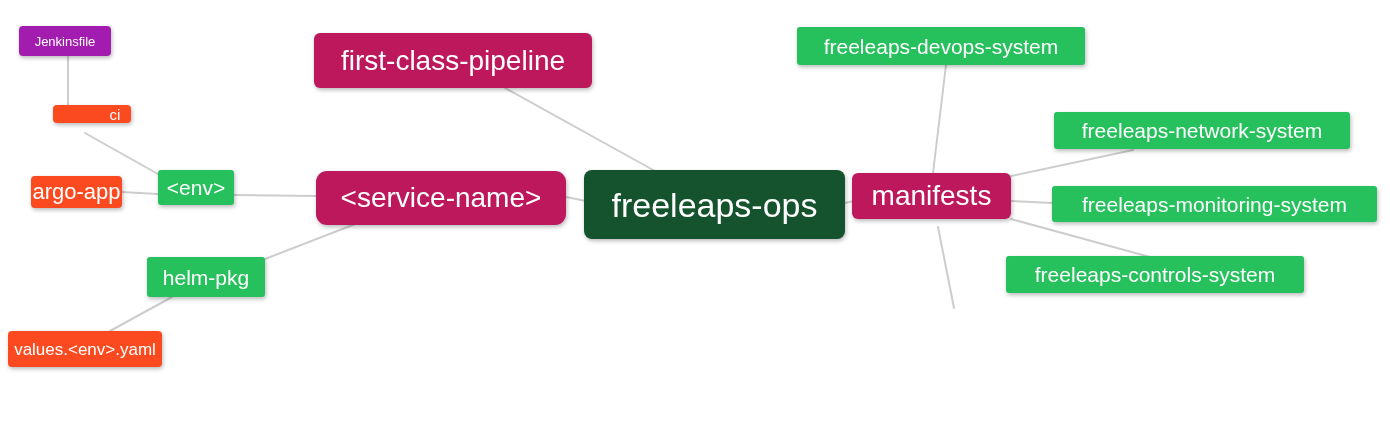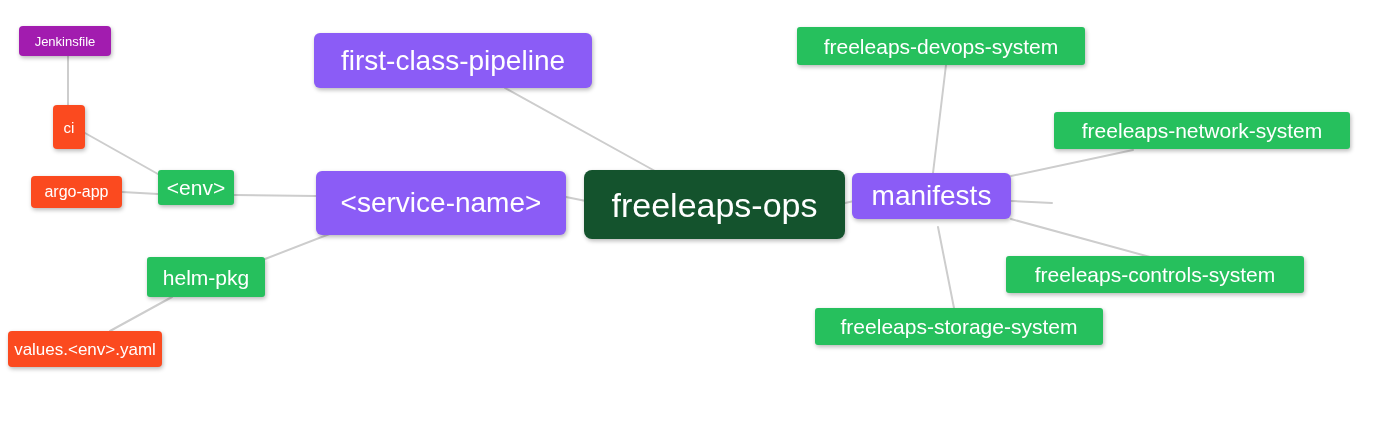--- a/index.html
+++ b/index.html
@@ -15,34 +15,34 @@
   .node{
     position:absolute;
     display:flex;align-items:center;justify-content:center;
     color:#ffffff;white-space:nowrap;
     border-radius:3px;
     box-shadow:1px 2px 4px rgba(0,0,0,.28);
     cursor:pointer;line-height:1;
     user-select:none;
   }
   .bg-dark{background:#14532d;}
-  .bg-blue{background:#8b5cf6;}
+  .bg-blue{background:#be185d;}
   .bg-green{background:#26c05d;}
   .bg-red{background:#fb4a1f;}
   .bg-orange{background:#a21caf;}
 
   
   .n-root       {left:584px;top:170px;width:261px;height:69px;font-size:34px;border-radius:8px;}
   .n-fcp        {left:314px;top:33px; width:278px;height:55px;font-size:28px;border-radius:6px;}
-  .n-service    {left:316px;top:171px;width:250px;height:64px;font-size:28px;border-radius:6px;}
+  .n-service    {left:316px;top:171px;width:250px;height:54px;font-size:28px;border-radius:11px;}
   .n-manifests  {left:852px;top:173px;width:159px;height:46px;font-size:28px;border-radius:6px;}
   .n-env        {left:158px;top:170px;width:76px; height:35px;font-size:21px;}
   .n-helm       {left:147px;top:257px;width:118px;height:40px;font-size:21px;}
-  .n-ci         {left:53px; top:105px;width:32px; height:44px;font-size:15px;border-radius:4px;}
-  .n-argo       {left:31px; top:176px;width:91px; height:32px;font-size:16px;border-radius:4px;}
+  .n-ci         {left:53px; top:105px;width:32px; height:18px;font-size:15px;border-radius:4px;padding-left:46px;}
+  .n-argo       {left:31px; top:176px;width:91px; height:32px;font-size:22px;border-radius:4px;}
   .n-values     {left:8px;  top:331px;width:154px;height:36px;font-size:17px;border-radius:4px;}
   .n-jenkinsfile{left:19px; top:26px; width:92px; height:30px;font-size:13px;border-radius:4px;}
   .n-devops     {left:797px; top:27px; width:288px;height:38px;font-size:21px;}
   .n-network    {left:1054px;top:112px;width:296px;height:37px;font-size:21px;}
   .n-monitoring {left:1052px;top:186px;width:325px;height:36px;font-size:21px;}
   .n-controls   {left:1006px;top:256px;width:298px;height:37px;font-size:21px;}
   .n-storage    {left:815px; top:308px;width:288px;height:37px;font-size:21px;}
 </style>
 </head>
 <body>
@@ -71,16 +71,16 @@
   <div class="node bg-blue   n-service">&lt;service-name&gt;</div>
   <div class="node bg-blue   n-manifests">manifests</div>
   <div class="node bg-green  n-env">&lt;env&gt;</div>
   <div class="node bg-green  n-helm">helm-pkg</div>
   <div class="node bg-red    n-ci">ci</div>
   <div class="node bg-red    n-argo">argo-app</div>
   <div class="node bg-red    n-values">values.&lt;env&gt;.yaml</div>
   <div class="node bg-orange n-jenkinsfile">Jenkinsfile</div>
   <div class="node bg-green  n-devops">freeleaps-devops-system</div>
   <div class="node bg-green  n-network">freeleaps-network-system</div>
+  <div class="node bg-green  n-monitoring">freeleaps-monitoring-system</div>
   <div class="node bg-green  n-controls">freeleaps-controls-system</div>
-  <div class="node bg-green  n-storage">freeleaps-storage-system</div>
 
 </div>
 
 </body></html>

